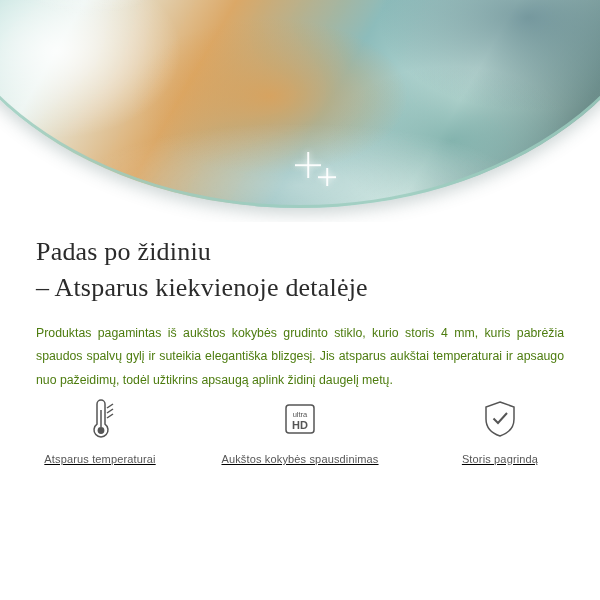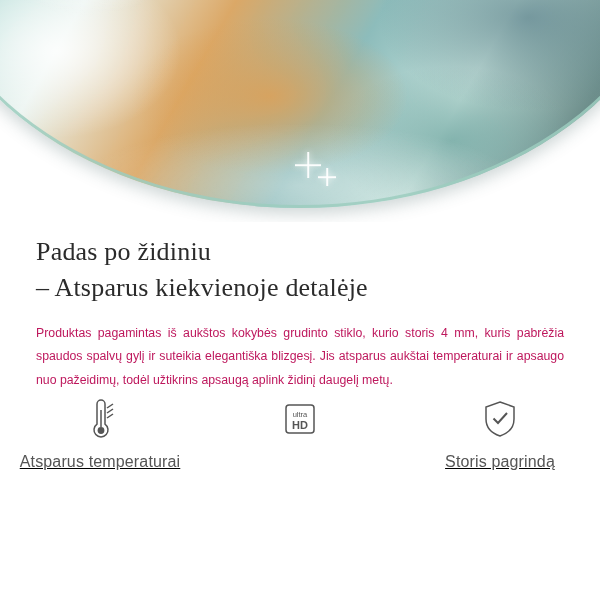--- a/index.html
+++ b/index.html
@@ -119,21 +119,21 @@
     letter-spacing: 0.2px;
   }
   .headline .line2 {
     display: block;
   }
   .body-copy {
     margin: 0;
     padding: 16px 36px 0 36px;
     font-size: 12.3px;
     line-height: 1.92;
-    color: #be185d;
+    color: #4d7c0f;
     text-align: justify;
     text-justify: inter-word;
   }
 
   
   .features {
     position: absolute;
     left: 0;
     top: 392px;
     width: 600px;
@@ -151,21 +151,21 @@
   }
   .feature-icon {
     height: 46px;
     display: flex;
     align-items: center;
     justify-content: center;
     color: #555555;
   }
   .feature-label {
     margin-top: 10px;
-    font-size: 16px;
+    font-size: 11px;
     color: #555555;
     text-align: left;
     letter-spacing: 0.15px;
     line-height: 1.3;
   }
   svg { display: block; }
 </style>
 </head>
 <body>
 
@@ -203,20 +203,21 @@
     </div>
 
     <div class="feature">
       <div class="feature-icon">
         <svg width="40" height="40" viewBox="0 0 40 40">
           <rect x="6" y="6" width="28" height="28" rx="3" fill="none" stroke="#555555" stroke-width="1.5"></rect>
           <text x="20" y="18" text-anchor="middle" font-family="Liberation Sans, sans-serif" font-size="7.5" fill="#555555">ultra</text>
           <text x="20" y="29.5" text-anchor="middle" font-family="Liberation Sans, sans-serif" font-size="11" font-weight="bold" fill="#555555">HD</text>
         </svg>
       </div>
+      <div class="feature-label">Aukštos kokybės spausdinimas</div>
     </div>
 
     <div class="feature">
       <div class="feature-icon">
         <svg width="38" height="42" viewBox="0 0 38 42" fill="none" stroke="#555555" stroke-width="1.5">
           <path d="M19 4 L33 9 V21 C33 30 26.5 35.5 19 38 C11.5 35.5 5 30 5 21 V9 Z"></path>
           <polyline points="12.5,20.5 17,25 26,15" stroke-width="2"></polyline>
         </svg>
       </div>
       <div class="feature-label">Storis pagrindą</div>

